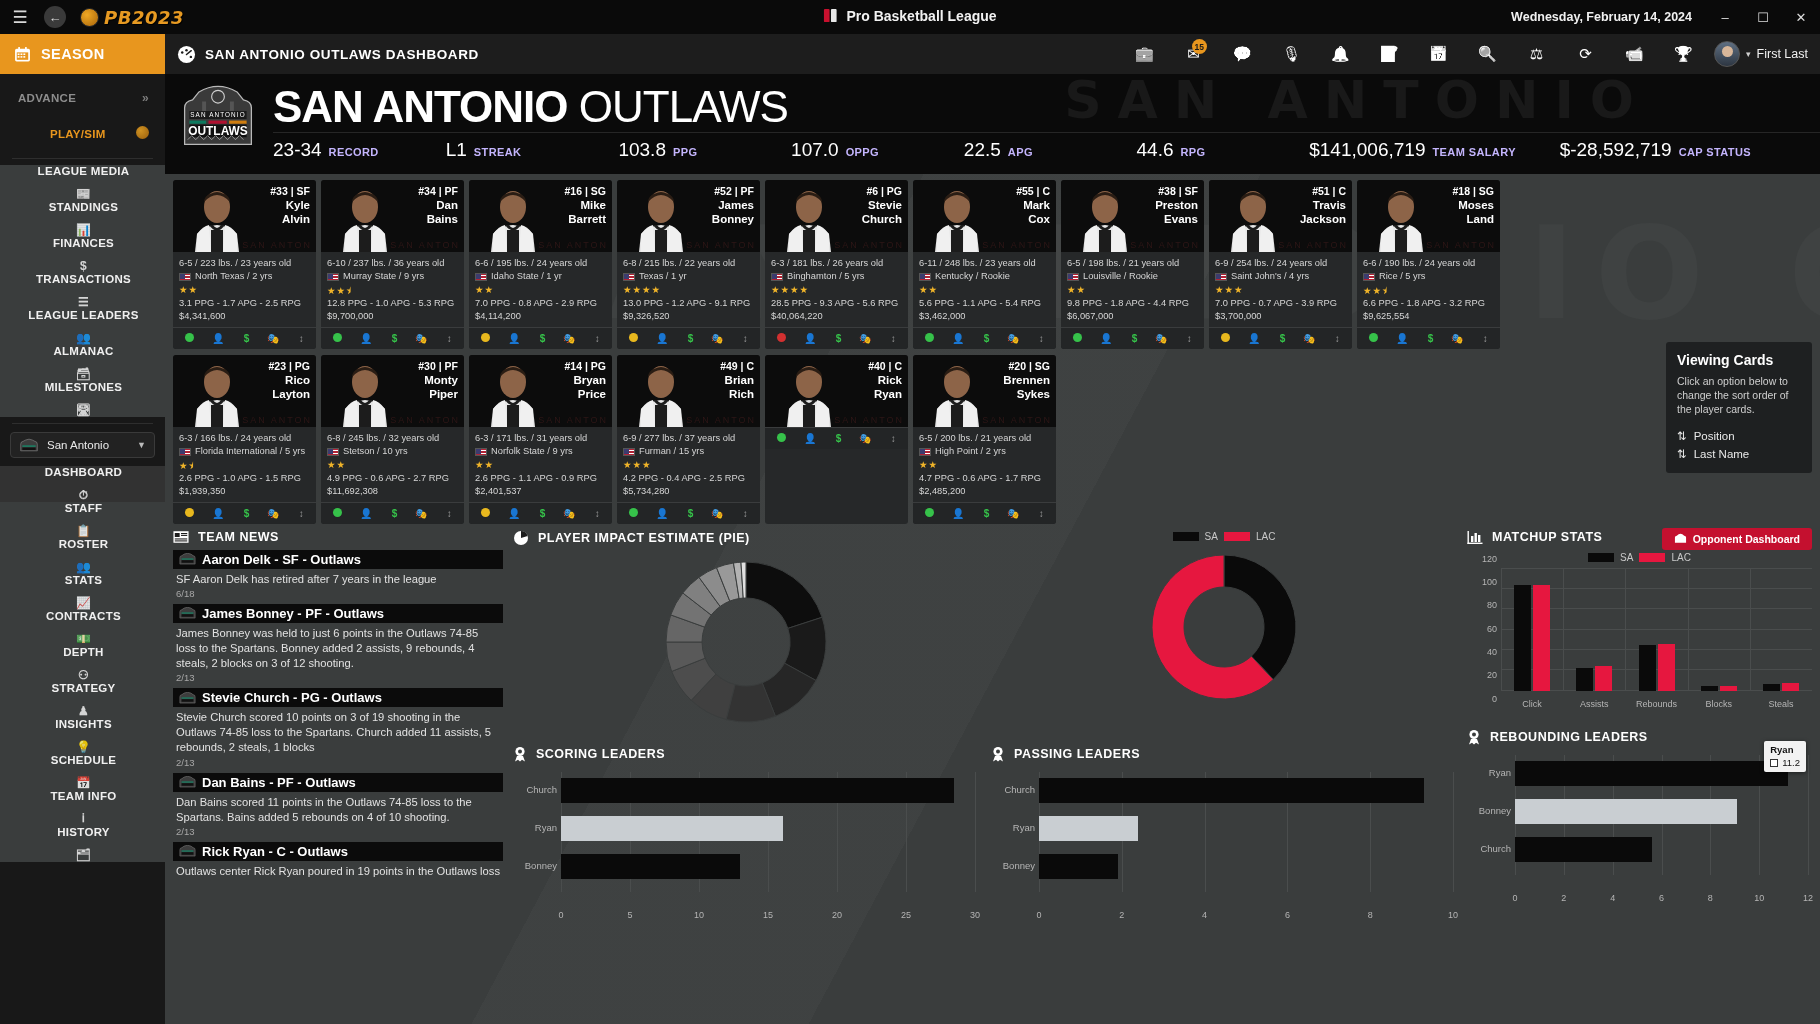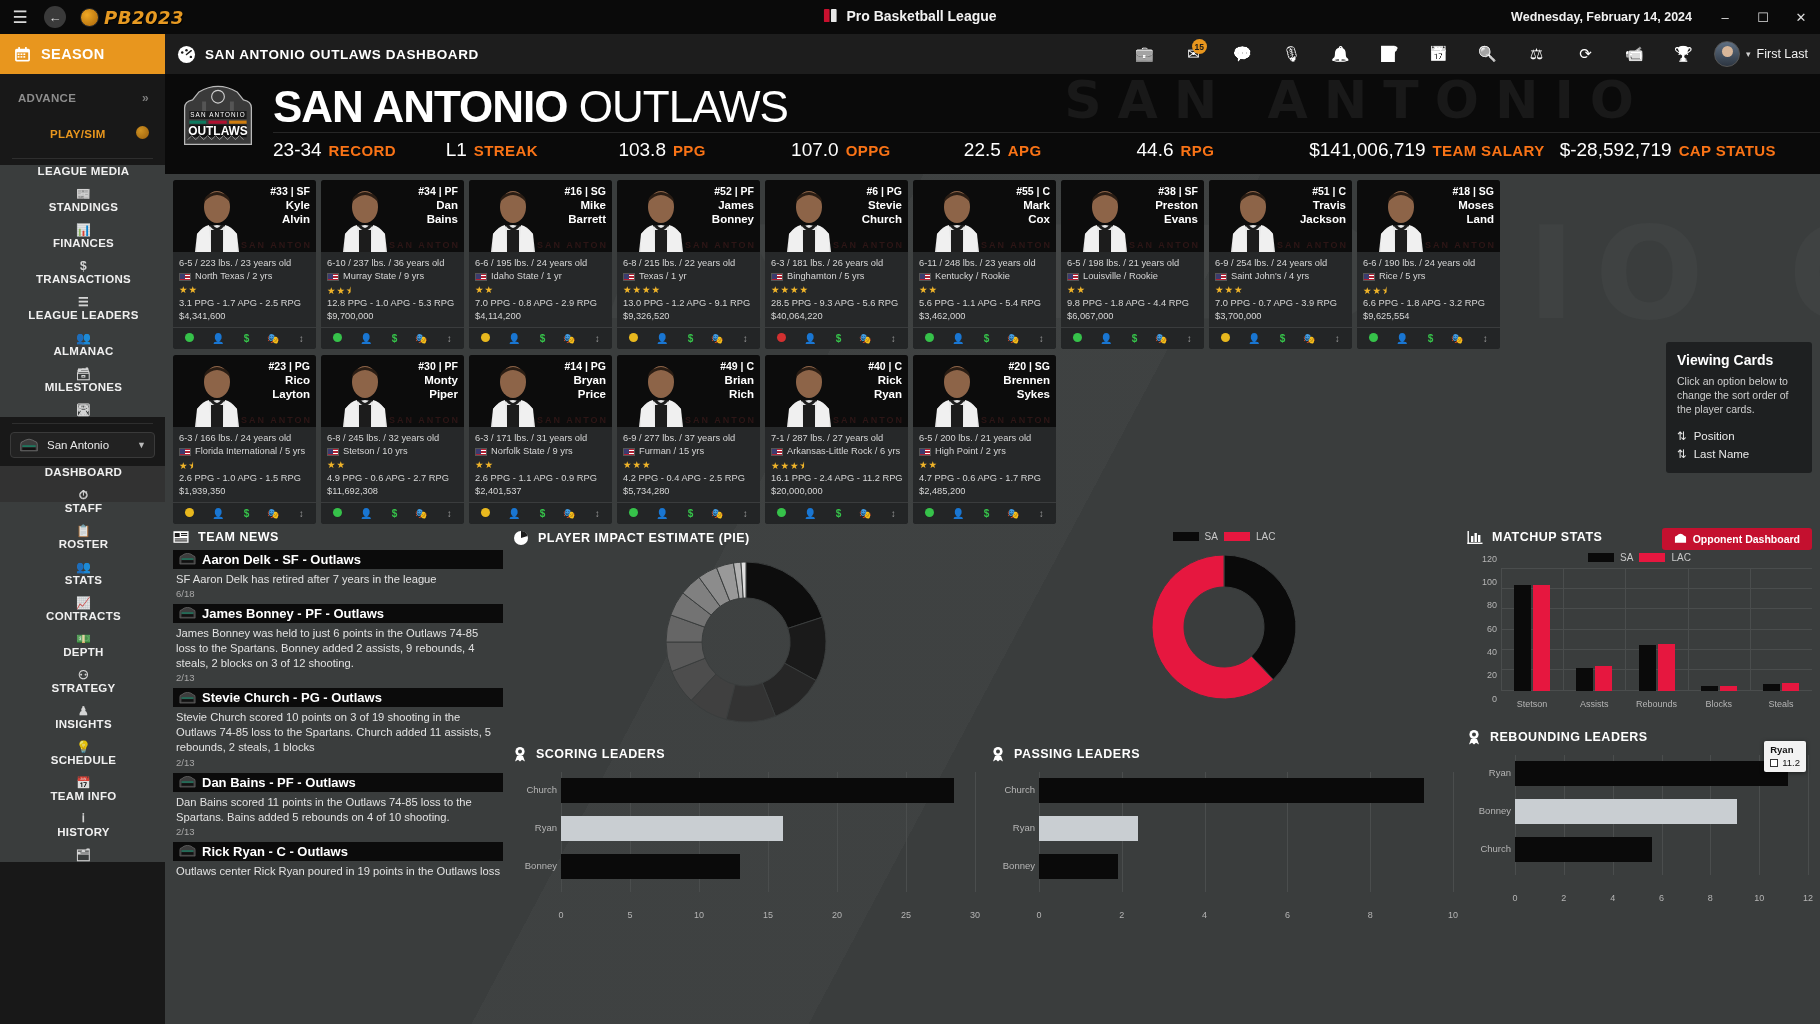--- a/index.html
+++ b/index.html
@@ -120,40 +120,40 @@
     letter-spacing: -1px;
   }
   .th-name b { font-weight: bold; }
   .th-name span { font-weight: 300; }
   .th-stats {
     display: flex; align-items: baseline; gap: 0; padding-top: 6px;
     border-top: 1px solid #262626; margin-top: 2px; padding-right: 10px;
   }
   .stat-pair { display: flex; align-items: baseline; gap: 7px; }
   .stat-val { font-size: 19px; color: #fff; }
-  .stat-lbl { font-size: 15px; font-weight: bold; color: #f97316; letter-spacing: .4px; }
+  .stat-lbl { font-size: 11px; font-weight: bold; color: #c4b5fd; letter-spacing: .4px; }
 
   
   .content { flex: 1; overflow: hidden; position: relative; background: #3a3d3d; }
   .watermark {
     position: absolute; left: 330px; top: 36px; font-size: 128px; font-weight: bold;
     color: rgba(255,255,255,0.028); letter-spacing: 20px; white-space: nowrap;
     font-family: "DejaVu Sans", sans-serif; pointer-events: none; line-height: 1;
   }
   .diag {
     position: absolute; inset: 0; pointer-events: none;
     background: linear-gradient(118deg, transparent 36%, rgba(255,255,255,.022) 36%, rgba(255,255,255,.022) 52%, transparent 52%);
   }
 
   
   .cards-area { position: relative; z-index: 2; padding: 6px 0 0 8px; }
   .card-row { display: flex; gap: 5px; margin-bottom: 6px; }
   .pcard { width: 143px; background: #262829; border-radius: 3px; overflow: hidden; cursor: pointer; }
   .pc-top { height: 72px; background: #0c0c0c; position: relative; overflow: hidden; }
-  .pc-top .wm { position: absolute; right: 4px; bottom: 2px; font-size: 9px; color: #2d1616; letter-spacing: 2px; font-weight: bold; }
+  .pc-top .wm { position: absolute; right: 4px; bottom: 2px; font-size: 9px; color: #2d1616; letter-spacing: 2px; font-weight: normal; }
   .pc-head { position: absolute; left: 18px; bottom: 0; width: 52px; height: 66px; }
   .pc-meta { position: absolute; right: 6px; top: 5px; text-align: right; line-height: 1.22; }
   .pc-num { font-size: 10.5px; font-weight: bold; color: #fff; }
   .pc-fn { font-size: 11.5px; font-weight: bold; color: #fff; }
   .pc-body { padding: 5px 6px 3px 6px; }
   .pc-line { font-size: 9.3px; color: #d6d6d6; line-height: 1.45; white-space: nowrap; }
   .pc-line.flag { display: flex; align-items: center; gap: 4px; }
   .flag-ic {
     width: 12px; height: 8px; flex: 0 0 12px; border: .5px solid #555;
     background: linear-gradient(#b22234 0 14%, #fff 14% 28%, #b22234 28% 42%, #fff 42% 57%, #b22234 57% 71%, #fff 71% 85%, #b22234 85%);
@@ -1000,30 +1000,20 @@
        <path d="M18 39 Q26 50 34 39 L30 39 Q26 45 22 39 Z" fill="#1c1c1c"></path>
        <path d="M6 48 Q12 40 18 39 L20 66 L6 66Z" fill="#f0f0f0"></path>
        <path d="M46 48 Q40 40 34 39 L32 66 L46 66Z" fill="#f0f0f0"></path>
        <rect x="20" y="44" width="12" height="22" fill="#1c1c1c"></rect>
      </svg>
      <div class="pc-meta">
        <div class="pc-num">#40 | C</div>
        <div class="pc-fn">Rick</div>
        <div class="pc-fn">Ryan</div>
      </div>
-   </div>
-   <div class="pc-body">
-     <div class="pc-line">7-1 / 287 lbs. / 27 years old</div>
-     <div class="pc-line flag">
-       <span class="flag-ic"></span>
-                    <span>Arkansas-Little Rock / 6 yrs</span>
-     </div>
-     <div class="stars">★★★⯨</div>
-     <div class="pc-line">16.1 PPG - 2.4 APG - 11.2 RPG</div>
-     <div class="pc-line">$20,000,000</div>
    </div>
    <div class="pc-icons">
      <span><span class="dot green"></span></span>
      <span>👤</span>
      <span style="color:#36c24a;font-weight:bold">$</span>
      <span>🎭</span>
      <span>↕</span>
    </div>
               </div>
               <div class="pcard">
@@ -1361,21 +1351,21 @@
                   <div class="bc-group">
                     <div class="bc-bar" style="height: 3.5%; background: rgb(10, 10, 10);"></div>
                     <div class="bc-bar" style="height: 4.16667%; background: rgb(230, 23, 63);"></div>
                   </div>
                   <div class="bc-group">
                     <div class="bc-bar" style="height: 5.83333%; background: rgb(10, 10, 10);"></div>
                     <div class="bc-bar" style="height: 6.33333%; background: rgb(230, 23, 63);"></div>
                   </div>
                 </div>
                 <div class="bc-xlab">
-                  <span>Stetson</span>
+                  <span>Click</span>
                   <span>Assists</span>
                   <span>Rebounds</span>
                   <span>Blocks</span>
                   <span>Steals</span>
                 </div>
               </div>
 
             <div class="leaders-row" style="margin-top:20px">
               <div class="leader-panel">
                 <div class="panel-h">

